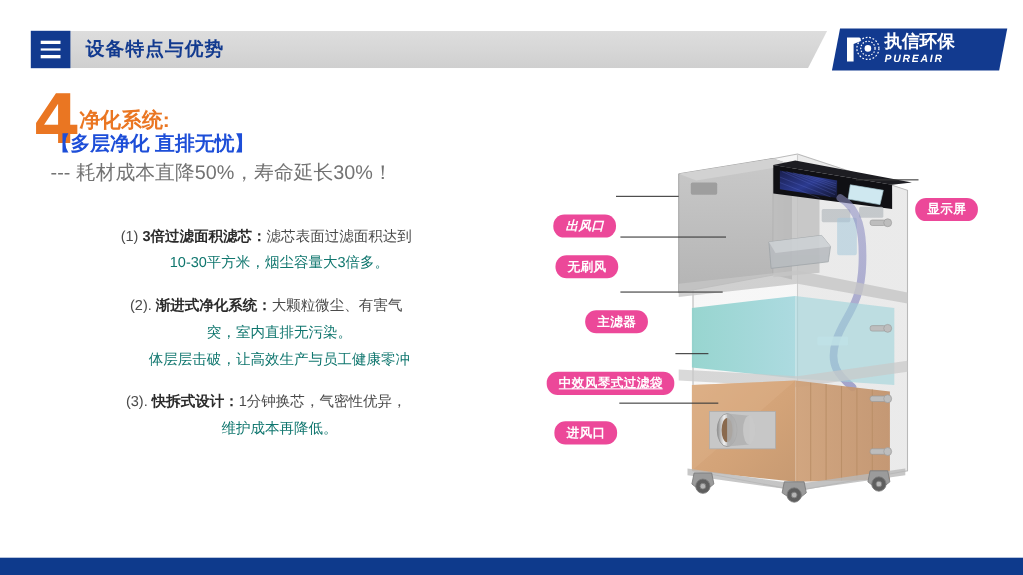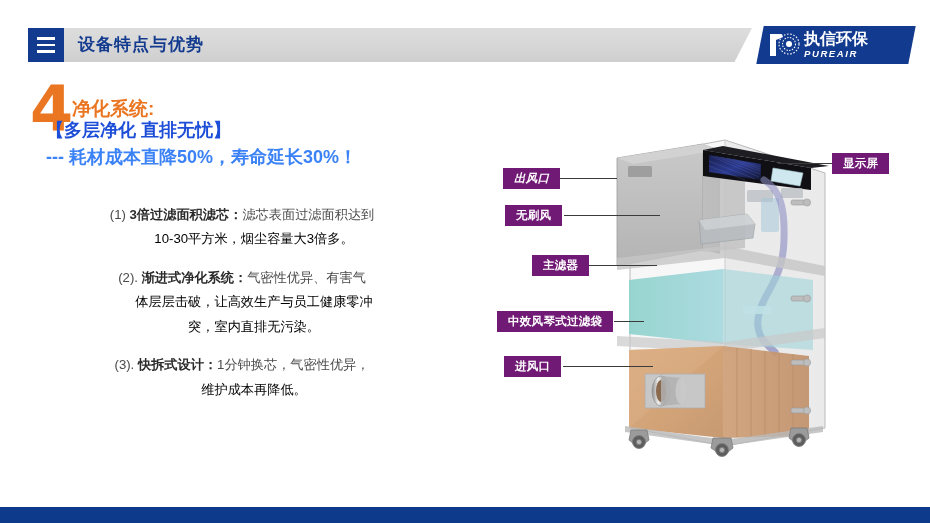--- a/index.html
+++ b/index.html
@@ -124,22 +124,22 @@
     left: 46px; top: 118px;
     font-size: 18px;
     font-weight: bold;
     color: #1d4ed8;
     white-space: nowrap;
   }
   .head-l3 {
     position: absolute;
     left: 46px; top: 145px;
     font-size: 18px;
-    font-weight: bold;
-    color: #3b82f6;
+    font-weight: normal;
+    color: #737373;
     white-space: nowrap;
   }
 
   .bullets {
     position: absolute;
     left: 62px; top: 203px;
     width: 360px;
     text-align: center;
   }
   .bullet {
@@ -154,48 +154,49 @@
   .bullet .term {
     font-weight: bold;
     color: #2b2b2b;
   }
   .bullet .body {
     color: #4a4a4a;
   }
   .bullet-line2 {
     padding-left: 24px;
     font-size: 13.2px;
-    color: #000000;
+    color: #0f766e;
     line-height: 1.85;
   }
 
   
   .footer-bar {
     position: absolute;
     left: 0; bottom: 0;
     width: 930px; height: 16px;
     background: #0e3a8c;
   }
 
   
   .callout {
     position: absolute;
     height: 21px;
-    border-radius: 0;
-    background: #701a75;
+    border-radius: 10px;
+    background: #ec4899;
     color: #ffffff;
     font-size: 11.5px;
     font-weight: bold;
     display: flex;
     align-items: center;
     justify-content: center;
     padding: 0 11px;
     white-space: nowrap;
     box-sizing: border-box;
     letter-spacing: 0.3px;
+    margin-top: 27px;
   }
   .leader {
     position: absolute;
     height: 1.4px;
     background: #3b3b3b;
   }
 
   
   .machine {
     position: absolute;
@@ -241,23 +242,23 @@
 <div class="bullets">
 
   <div class="bullet">
     <span class="idx">(1)</span>
     <span class="term">3倍过滤面积滤芯：</span><span class="body">滤芯表面过滤面积达到</span>
     <div class="bullet-line2">10-30平方米，烟尘容量大3倍多。</div>
   </div>
 
   <div class="bullet">
     <span class="idx">(2).</span>
-    <span class="term">渐进式净化系统：</span><span class="body">气密性优异、有害气</span>
+    <span class="term">渐进式净化系统：</span><span class="body">大颗粒微尘、有害气</span>
+    <div class="bullet-line2">突，室内直排无污染。</div>
     <div class="bullet-line2">体层层击破，让高效生产与员工健康零冲</div>
-    <div class="bullet-line2">突，室内直排无污染。</div>
   </div>
 
   <div class="bullet">
     <span class="idx">(3).</span>
     <span class="term">快拆式设计：</span><span class="body">1分钟换芯，气密性优异，</span>
     <div class="bullet-line2">维护成本再降低。</div>
   </div>
 
 </div>
 
@@ -432,21 +433,21 @@
 <div class="leader" style="left:560px; top:178px; width:57px;"></div>
 <div class="callout" style="left:503px; top:168px;font-style:italic;">出风口</div>
 
 <div class="leader" style="left:564px; top:215px; width:96px;"></div>
 <div class="callout" style="left:505px; top:205px;">无刷风</div>
 
 <div class="leader" style="left:564px; top:265px; width:93px;"></div>
 <div class="callout" style="left:532px; top:255px;font-family:Liberation Mono, monospace;">主滤器</div>
 
 <div class="leader" style="left:614px; top:321px; width:30px;"></div>
-<div class="callout" style="left:497px; top:311px;">中效风琴式过滤袋</div>
+<div class="callout" style="left:497px; top:311px;text-decoration:underline;">中效风琴式过滤袋</div>
 
 <div class="leader" style="left:563px; top:366px; width:90px;"></div>
 <div class="callout" style="left:504px; top:356px;">进风口</div>
 
 <div class="leader" style="left:778px; top:163px; width:57px;"></div>
 <div class="callout" style="left:832px; top:153px;">显示屏</div>
 
 <div class="footer-bar"></div>
 
 </body></html>

